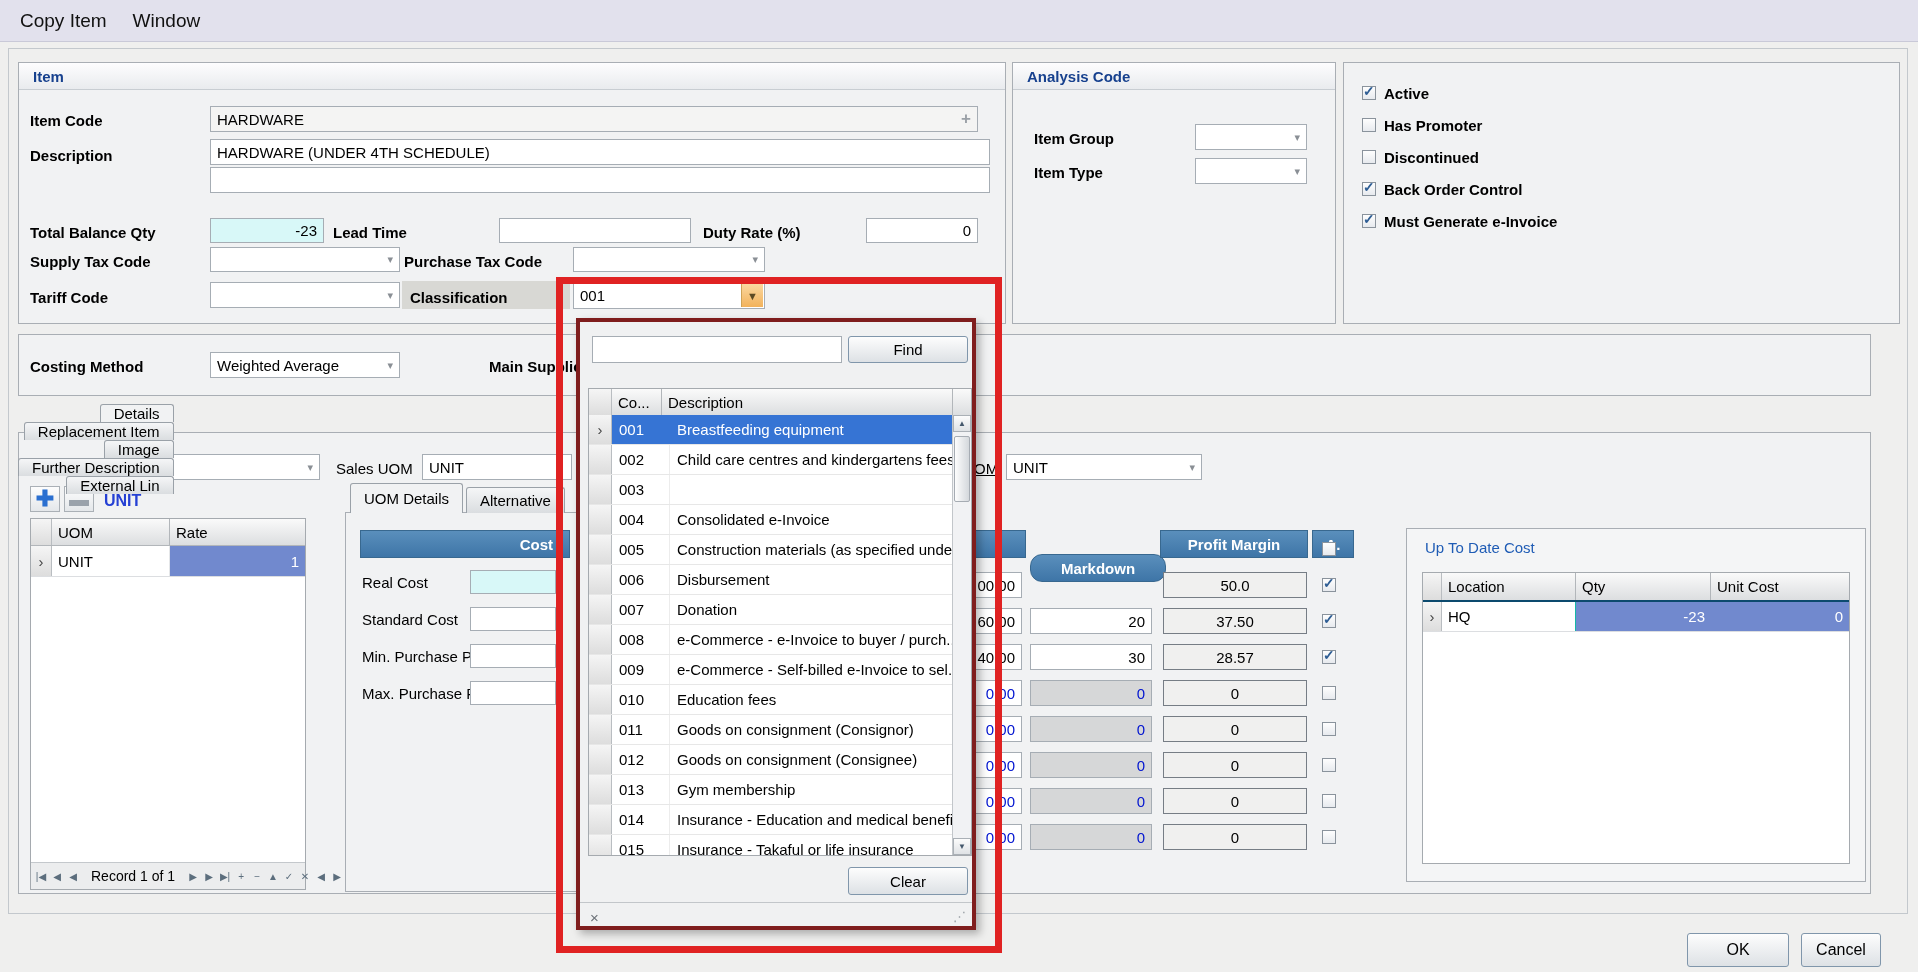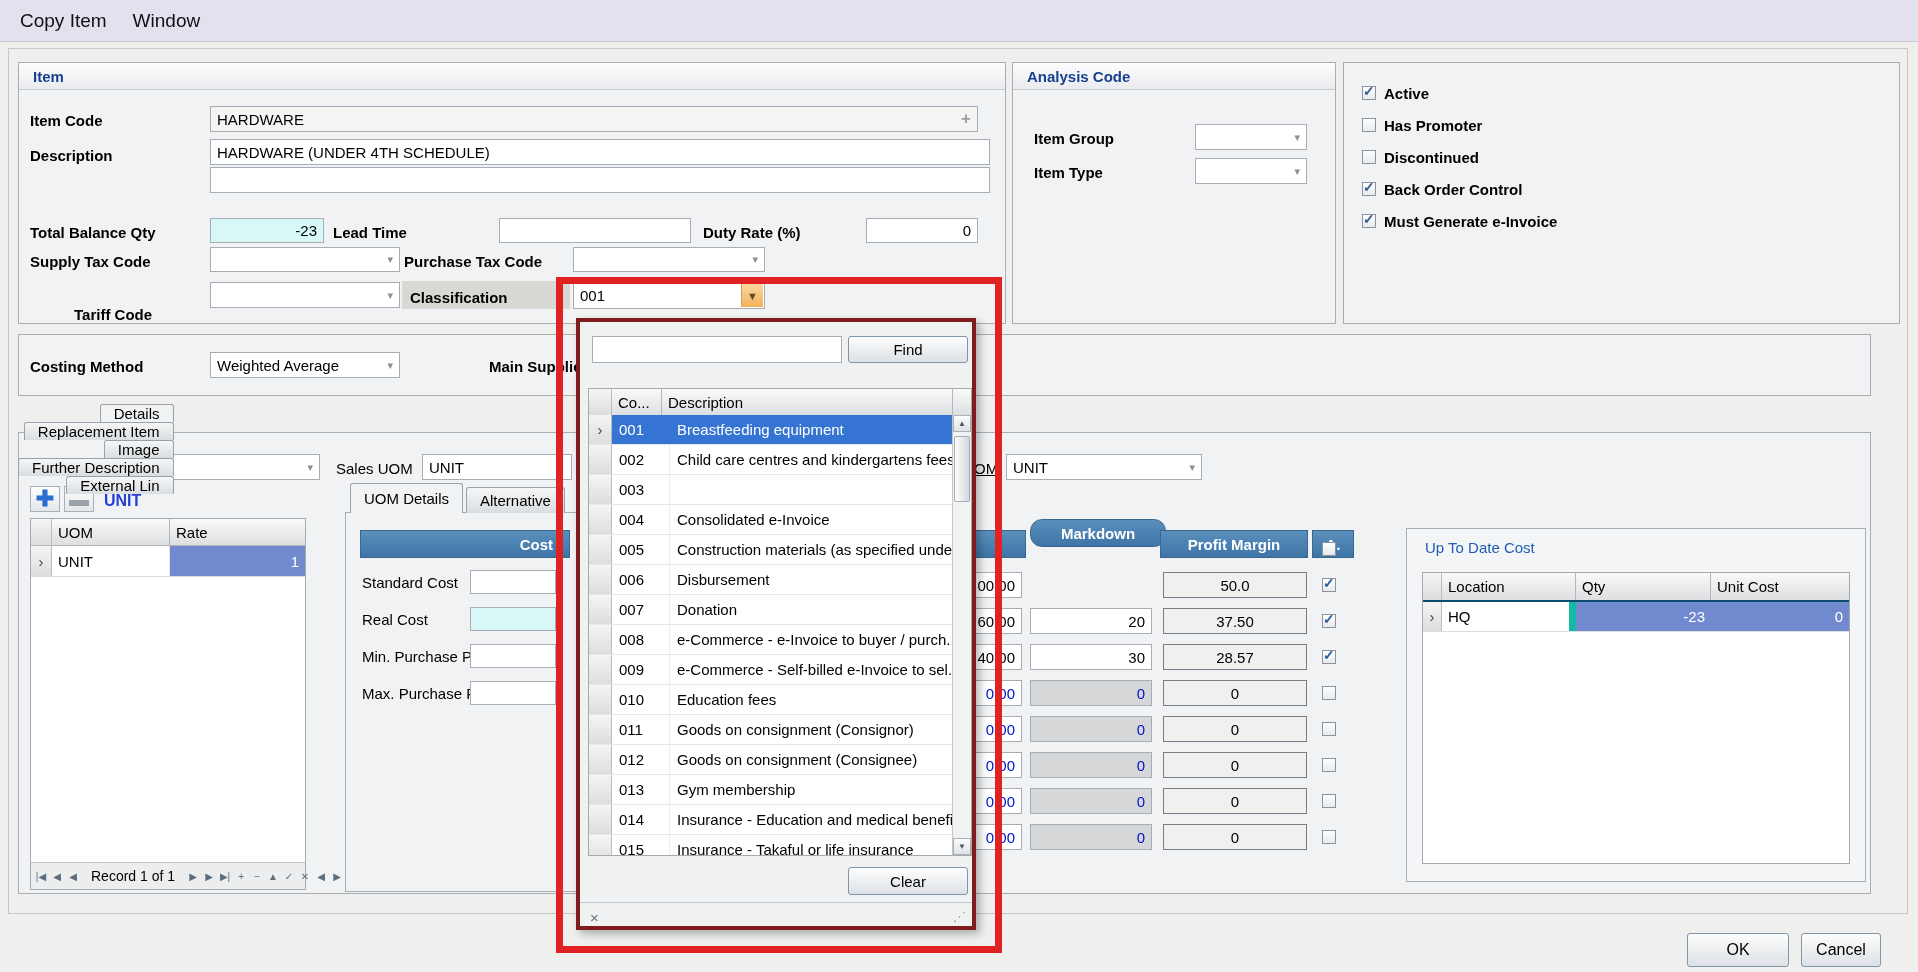--- a/index.html
+++ b/index.html
@@ -129,21 +129,21 @@
 <span class="lbl" style="left:30px;top:253px;">Supply Tax Code</span>
 <div class="fld dd" style="left:210px;top:247px;width:190px;height:25px;">
   <span></span>
   <span class="arrow">▾</span>
 </div>
 <span class="lbl" style="left:404px;top:253px;">Purchase Tax Code</span>
 <div class="fld dd" style="left:573px;top:247px;width:192px;height:25px;">
   <span></span>
   <span class="arrow">▾</span>
 </div>
-<span class="lbl" style="left:30px;top:306px;margin-left:44px;">Tariff Code</span>
+<span class="lbl" style="left:30px;top:289px;">Tariff Code</span>
 <div class="fld dd" style="left:210px;top:282px;width:190px;height:26px;">
   <span></span>
   <span class="arrow">▾</span>
 </div>
 <div class="abs class-label-bg" style="left:402px;top:281px;width:168px;height:28px;"></div>
 <span class="lbl" style="left:410px;top:289px;">Classification</span>
 <div class="fld" style="left:573px;top:282px;width:192px;height:27px;padding-right:24px;z-index:11;">
   <span>001</span>
   <span class="combo-btn">▼</span>
 </div>
@@ -266,47 +266,47 @@
 <div class="abs tabstrip" style="left:350px;top:484px;height:29px;">
 
 <div class="tab active">UOM Details</div>
     <div class="tab">Alternative</div>
   </div>
 <div class="abs gbox" style="left:345px;top:512px;width:240px;height:380px;"></div>
 <div class="bluehdr abs" style="left:360px;top:530px;width:210px;height:28px;justify-content:flex-end;padding-right:16px;">Cost</div>
 <div class="abs" style="left:362px;top:566px;width:220px;">
 
 <div style="position:relative;height:37px;">
+      <span style="position:absolute;left:0;top:8px;white-space:nowrap;">Real Cost</span>
+      <div class="fld cyan" style="left:108px;top:4px;width:86px;height:24px;">
+        <span></span>
+      </div>
+    </div>
+    <div style="position:relative;height:37px;">
       <span style="position:absolute;left:0;top:8px;white-space:nowrap;">Standard Cost</span>
       <div class="fld" style="left:108px;top:4px;width:86px;height:24px;">
-        <span></span>
-      </div>
-    </div>
-    <div style="position:relative;height:37px;">
-      <span style="position:absolute;left:0;top:8px;white-space:nowrap;">Real Cost</span>
-      <div class="fld cyan" style="left:108px;top:4px;width:86px;height:24px;">
         <span></span>
       </div>
     </div>
     <div style="position:relative;height:37px;">
       <span style="position:absolute;left:0;top:8px;white-space:nowrap;">Min. Purchase Price</span>
       <div class="fld" style="left:108px;top:4px;width:86px;height:24px;">
         <span></span>
       </div>
     </div>
     <div style="position:relative;height:37px;">
       <span style="position:absolute;left:0;top:8px;white-space:nowrap;">Max. Purchase Price</span>
       <div class="fld" style="left:108px;top:4px;width:86px;height:24px;">
         <span></span>
       </div>
     </div>
   </div>
 
 <div class="bluehdr abs" style="left:940px;top:530px;width:86px;height:28px;"></div>
-<div class="bluehdr abs" style="left:1030px;top:519px;width:136px;height:28px;border-radius:12px;">Markdown</div>
+<div class="bluehdr abs" style="left:1030px;top:554px;width:136px;height:28px;border-radius:12px;">Markdown</div>
 <div class="bluehdr abs" style="left:1160px;top:530px;width:148px;height:28px;">Profit Margin</div>
 <div class="bluehdr abs" style="left:1312px;top:530px;width:42px;height:28px;">A.</div>
 <div class="abs" style="left:940px;top:532px;width:420px;">
 
 <div class="price-row hide-price hide-markdown hide-margin">
 
       <span class="cb pg-cb"></span>
     </div>
     <div class="price-row hide-markdown">
       <div class="fld num pg-price">
@@ -393,21 +393,21 @@
 </div>
 <div class="abs" style="left:1422px;top:572px;width:428px;height:292px;border:1px solid #a5aaaf;background:#fff;">
   <div style="display:flex;height:27px;border-bottom:2px solid #0c4a6e;">
     <div class="ind-cell" style="width:18px;"></div>
     <div class="gridhdr-cell" style="width:134px;">Location</div>
     <div class="gridhdr-cell" style="width:135px;">Qty</div>
     <div class="gridhdr-cell" style="flex:1;border-right:none;">Unit Cost</div>
   </div>
   <div style="display:flex;height:29px;border-bottom:1px solid #dcdee1;">
     <div class="ind-cell" style="width:18px;">›</div>
-    <div style="width:134px;display:flex;align-items:center;padding-left:6px;border-right:7px solid #14b8a6;box-sizing:border-box;">HQ</div>
+    <div style="width:134px;display:flex;align-items:center;padding-left:6px;border-right:1px solid #14b8a6;box-sizing:border-box;">HQ</div>
     <div class="sel-cell" style="width:135px;display:flex;align-items:center;justify-content:flex-end;padding-right:6px;box-sizing:border-box;">-23</div>
     <div class="sel-cell" style="flex:1;display:flex;align-items:center;justify-content:flex-end;padding-right:6px;">0</div>
   </div>
 </div>
 
 <div class="abs popup">
   <input class="fld" style="left: 12px; top: 14px; width: 250px; height: 27px;" value="">
   <div class="btn" style="left:268px;top:14px;width:120px;height:27px;">Find</div>
 
   <div class="abs popup-grid">

